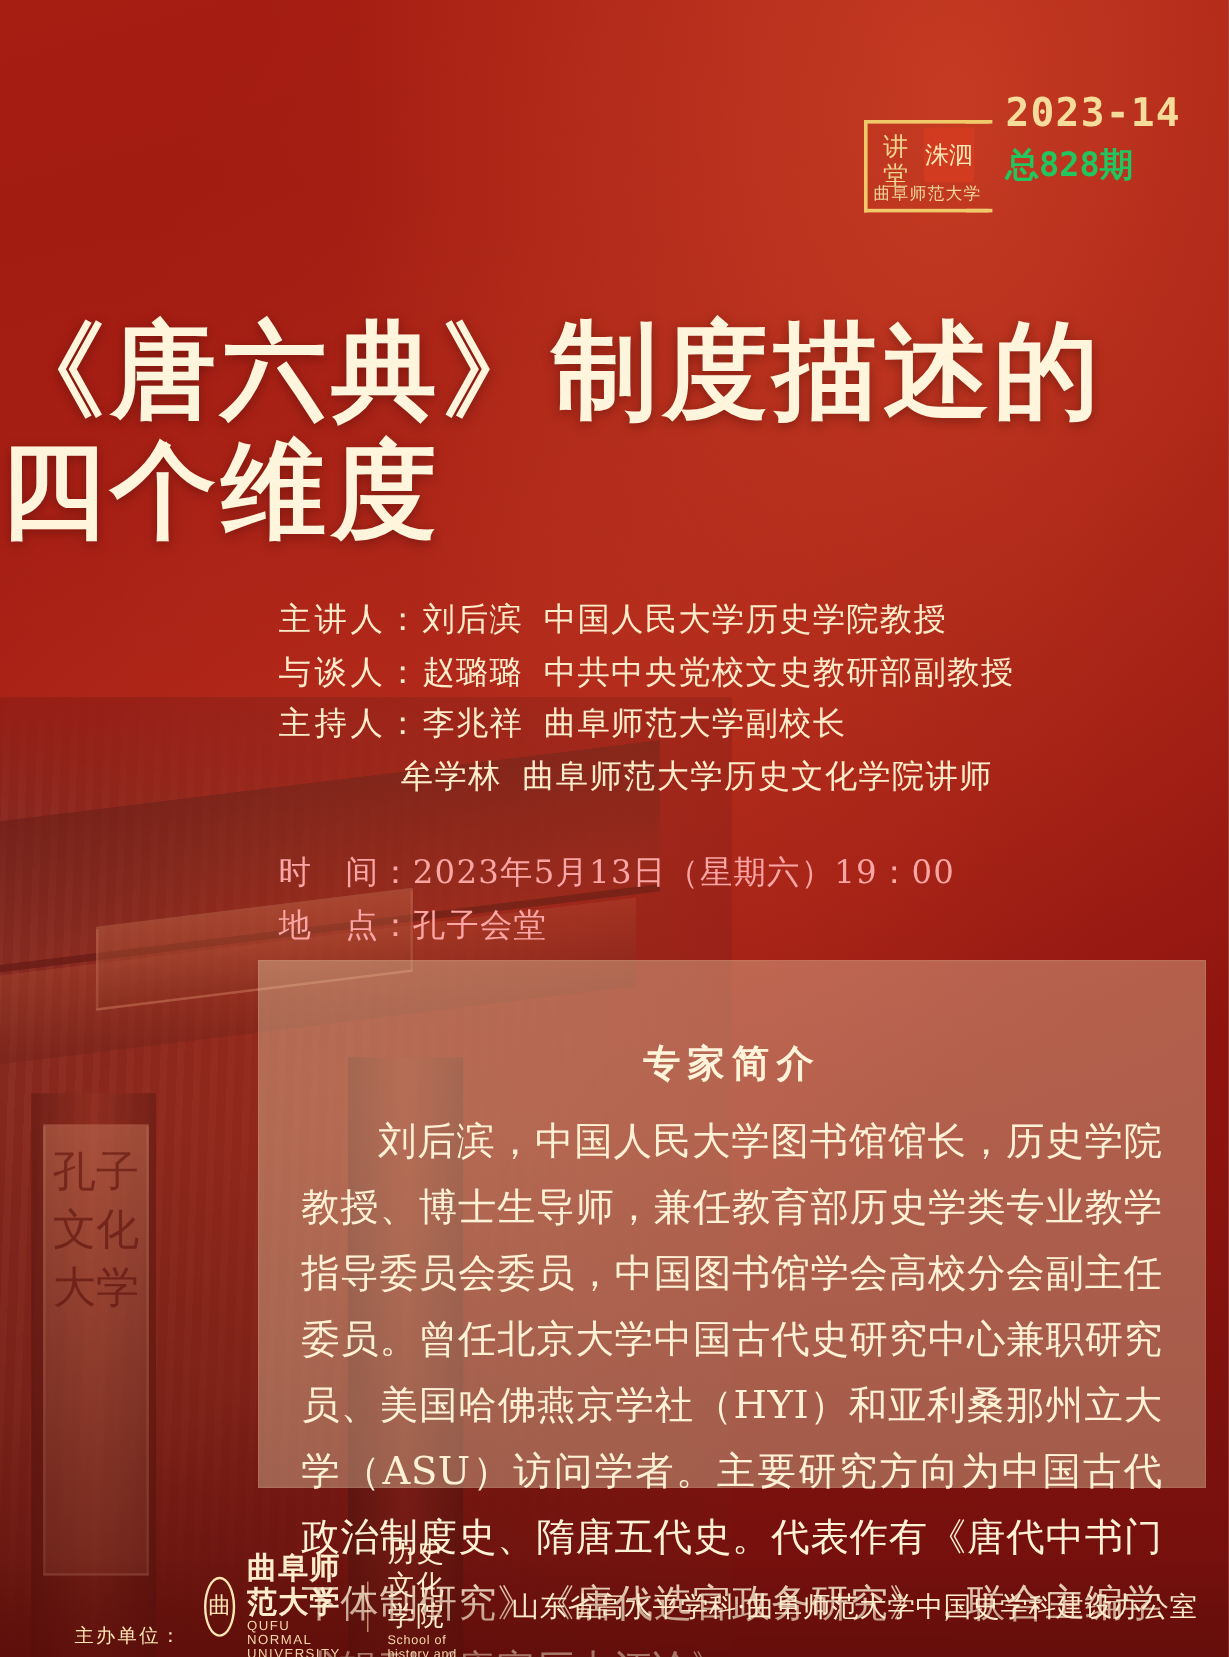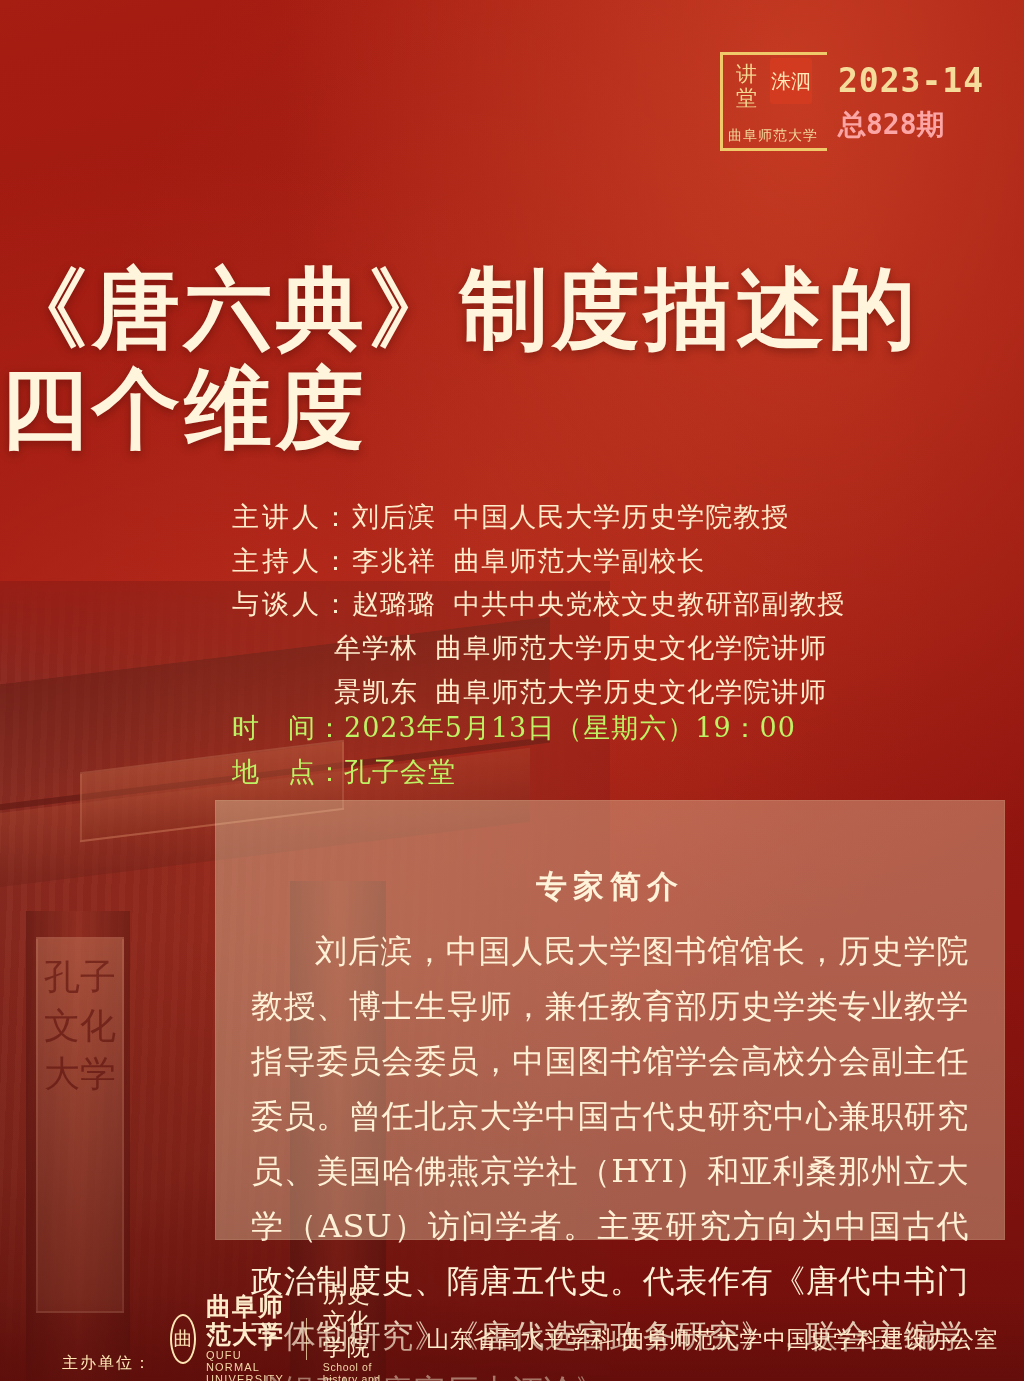--- a/index.html
+++ b/index.html
@@ -111,21 +111,22 @@
     position: absolute;
     top: 52px;
     right: 40px;
     display: flex;
     align-items: center;
     gap: 14px;
   }
   .stamp-seal {
     position: relative;
     width: 104px;
-    height: 99px;
+    height: 77px;
+    margin-top: 48px;
   }
   .stamp-seal .bracket {
     position: absolute;
     inset: 0;
     border: 3px solid #f0c96b;
     border-right: none;
     box-sizing: border-box;
   }
   .stamp-seal .bracket:after {
     content: "";
@@ -190,21 +191,21 @@
   }
   .stamp-year {
     color: #f6dc9b;
     font-family: "DejaVu Sans Mono", monospace;
     font-weight: bold;
     font-size: 33px;
     letter-spacing: 1px;
     line-height: 1;
   }
   .stamp-issue {
-    color: #fca5a5;
+    color: #22c55e;
     font-family: "DejaVu Sans Mono", monospace;
     font-weight: bold;
     font-size: 28px;
     letter-spacing: 0px;
     line-height: 1;
   }
 
   
   .kicker {
     position: absolute;
@@ -243,21 +244,21 @@
     letter-spacing: 1px;
   }
   .credits .row { white-space: nowrap; }
   .credits .lbl { letter-spacing: 3px; }
   .credits .indent { padding-left: 102px; }
 
   .when-where {
     position: absolute;
     left: 232px;
     top: 706px;
-    color: #bef264;
+    color: #fca5a5;
     font-family: "DejaVu Serif", serif;
     font-size: 27px;
     line-height: 1.62;
     letter-spacing: 1px;
   }
   .when-where .row { white-space: nowrap; }
 
   
   .bio {
     position: absolute;
@@ -414,30 +415,27 @@
   <div class="title">
     <div>《唐六典》制度描述的</div>
     <div>四个维度</div>
   </div>
 
   <div class="credits">
     <div class="row">
       <span class="lbl">主讲人：</span><span>刘后滨  中国人民大学历史学院教授</span>
     </div>
     <div class="row">
+      <span class="lbl">与谈人：</span><span>赵璐璐  中共中央党校文史教研部副教授</span>
+    </div>
+    <div class="row">
       <span class="lbl">主持人：</span><span>李兆祥  曲阜师范大学副校长</span>
-    </div>
-    <div class="row">
-      <span class="lbl">与谈人：</span><span>赵璐璐  中共中央党校文史教研部副教授</span>
     </div>
     <div class="row indent">
       <span>牟学林  曲阜师范大学历史文化学院讲师</span>
-    </div>
-    <div class="row indent">
-      <span>景凯东  曲阜师范大学历史文化学院讲师</span>
     </div>
   </div>
 
   <div class="when-where">
     <div class="row">
       <span class="lbl">时　间：</span><span>2023年5月13日（星期六）19：00</span>
     </div>
     <div class="row">
       <span class="lbl">地　点：</span><span>孔子会堂</span>
     </div>

